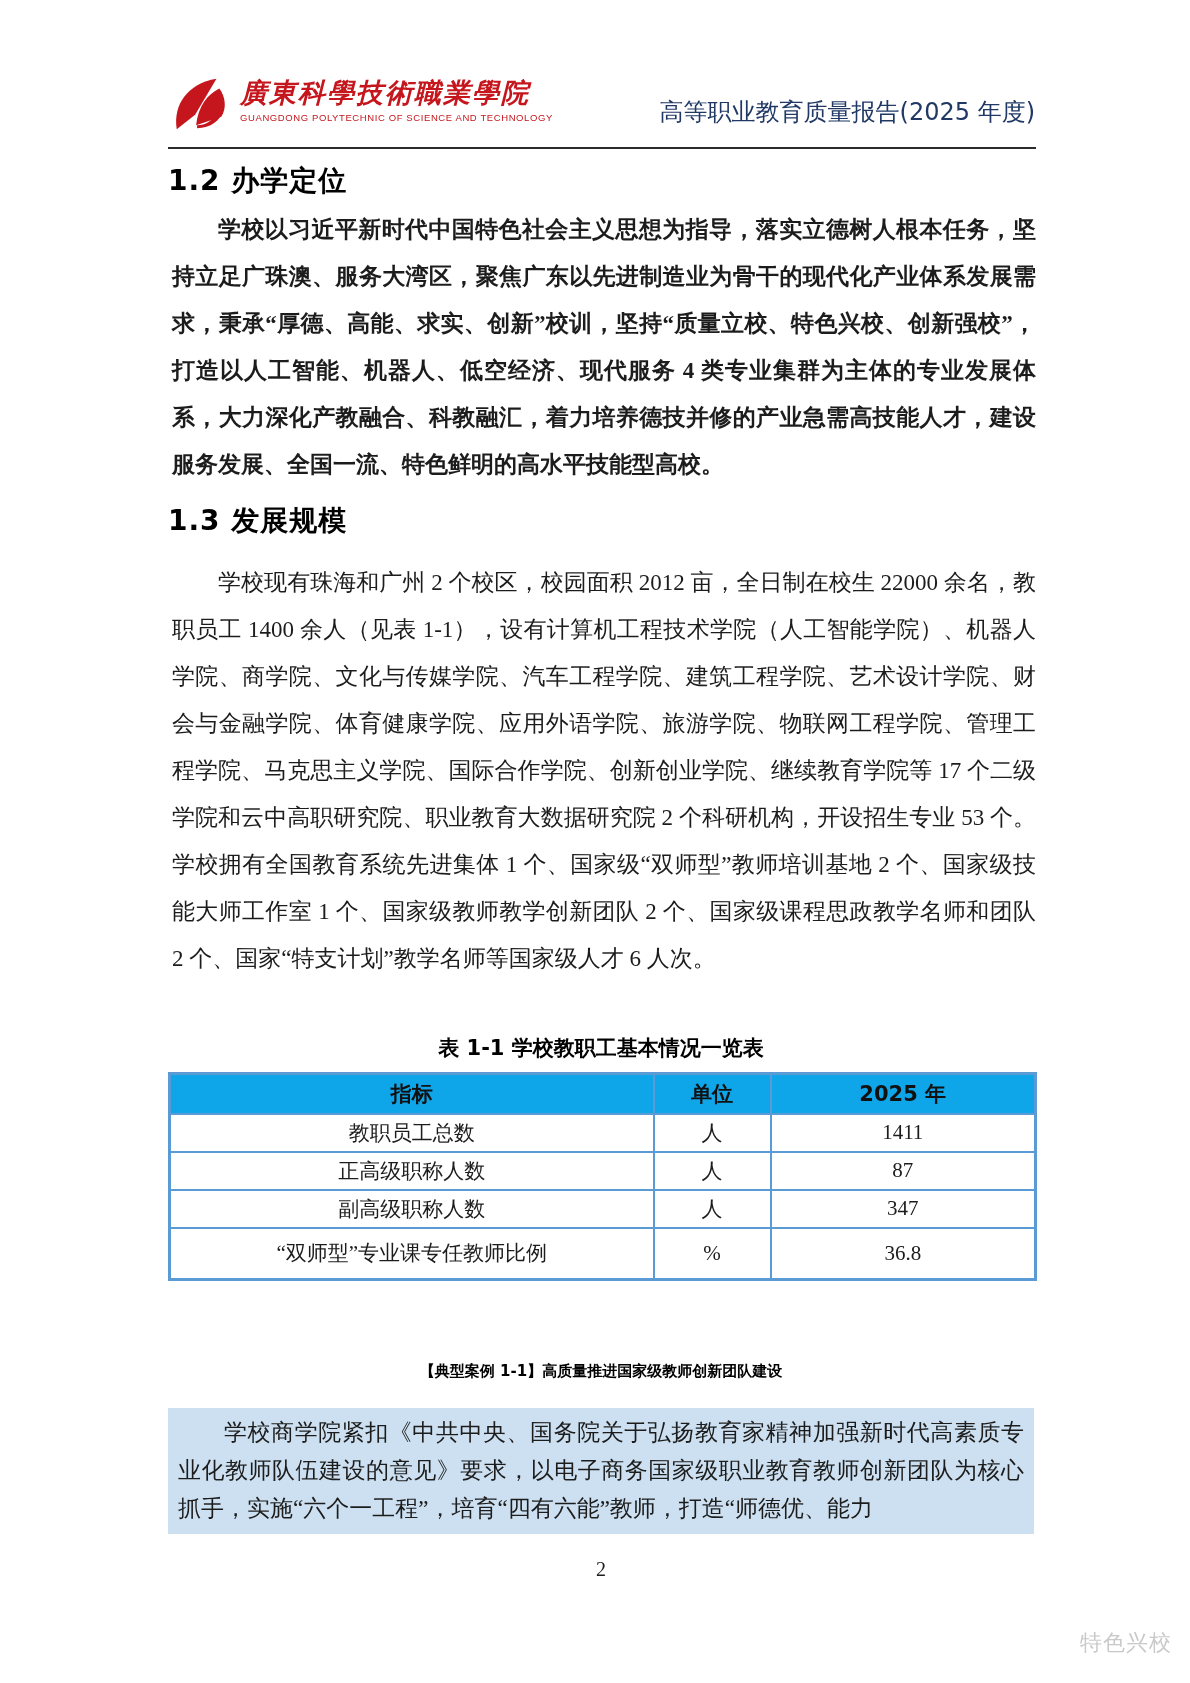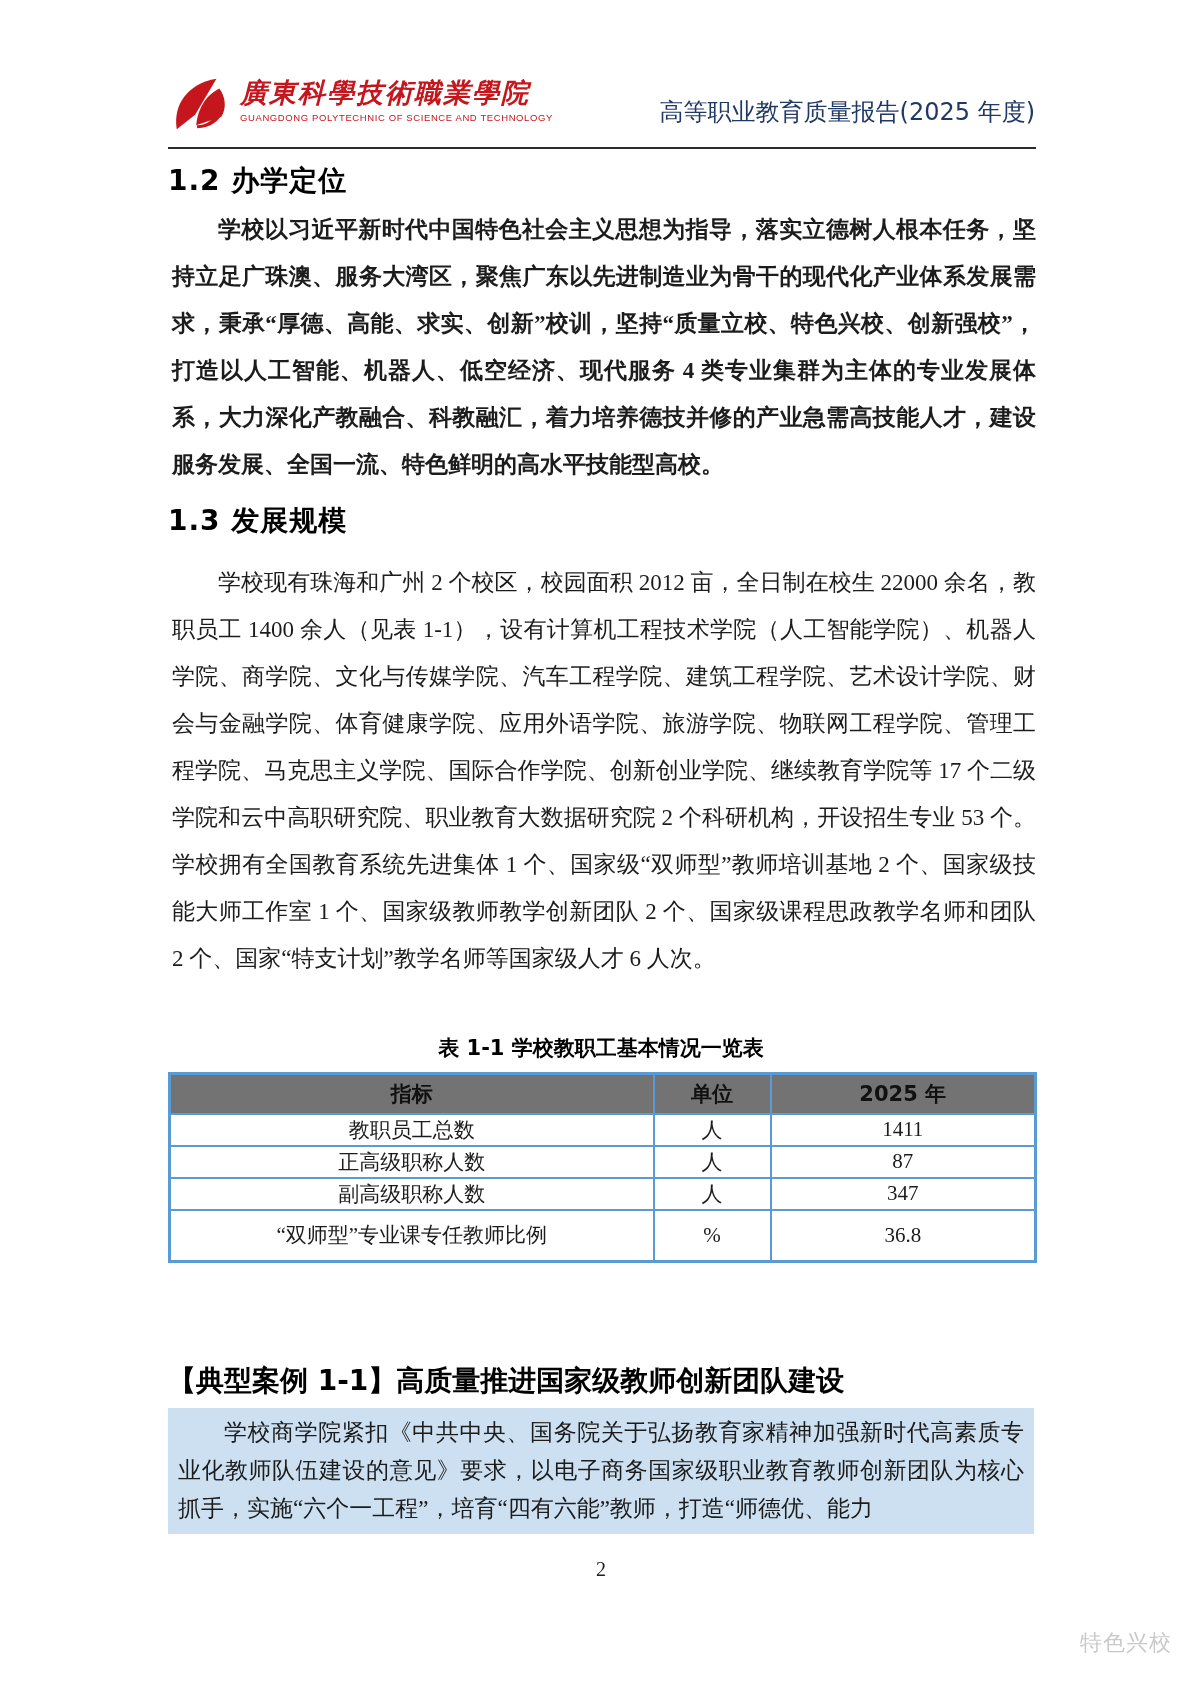--- a/index.html
+++ b/index.html
@@ -50,33 +50,33 @@
     font-weight:700;font-size:21px;color:#000;
   }
   table.stats{
     position:absolute;left:168px;top:1072px;width:866px;
     border-collapse:collapse;table-layout:fixed;
     border:3px solid #5b9bd5;
   }
   table.stats th,table.stats td{
     border:2px solid #5b9bd5;text-align:center;vertical-align:middle;padding:0;
   }
-  table.stats thead tr{height:40px;background:#737373;}
+  table.stats thead tr{height:40px;background:#0ea5e9;}
   table.stats thead th{
     font-family:"DejaVu Sans","Liberation Sans",sans-serif;
     font-weight:700;font-size:21px;color:#111;
   }
-  table.stats tbody tr{height:32px;background:#fff;}
+  table.stats tbody tr{height:38px;background:#fff;}
   table.stats tbody tr:last-child{height:52px;}
   table.stats tbody td{font-size:21px;color:#1c1c1c;}
   
   .case-heading{
-    position:absolute;left:168px;top:1362px;width:866px;text-align:left;
+    position:absolute;left:168px;top:1362px;width:866px;text-align:center;
     font-family:"DejaVu Sans","Liberation Sans",sans-serif;
-    font-weight:700;font-size:28px;color:#000;
+    font-weight:700;font-size:15px;color:#000;
   }
   .case-highlight{
     position:absolute;left:168px;top:1408px;width:846px;
     background:#cde0f1;padding:6px 10px 6px 10px;
     font-size:23px;line-height:38px;text-align:justify;text-justify:inter-ideograph;
     text-indent:2em;color:#1c1c1c;
   }
   
   .page-num{
     position:absolute;left:168px;top:1558px;width:866px;text-align:center;

